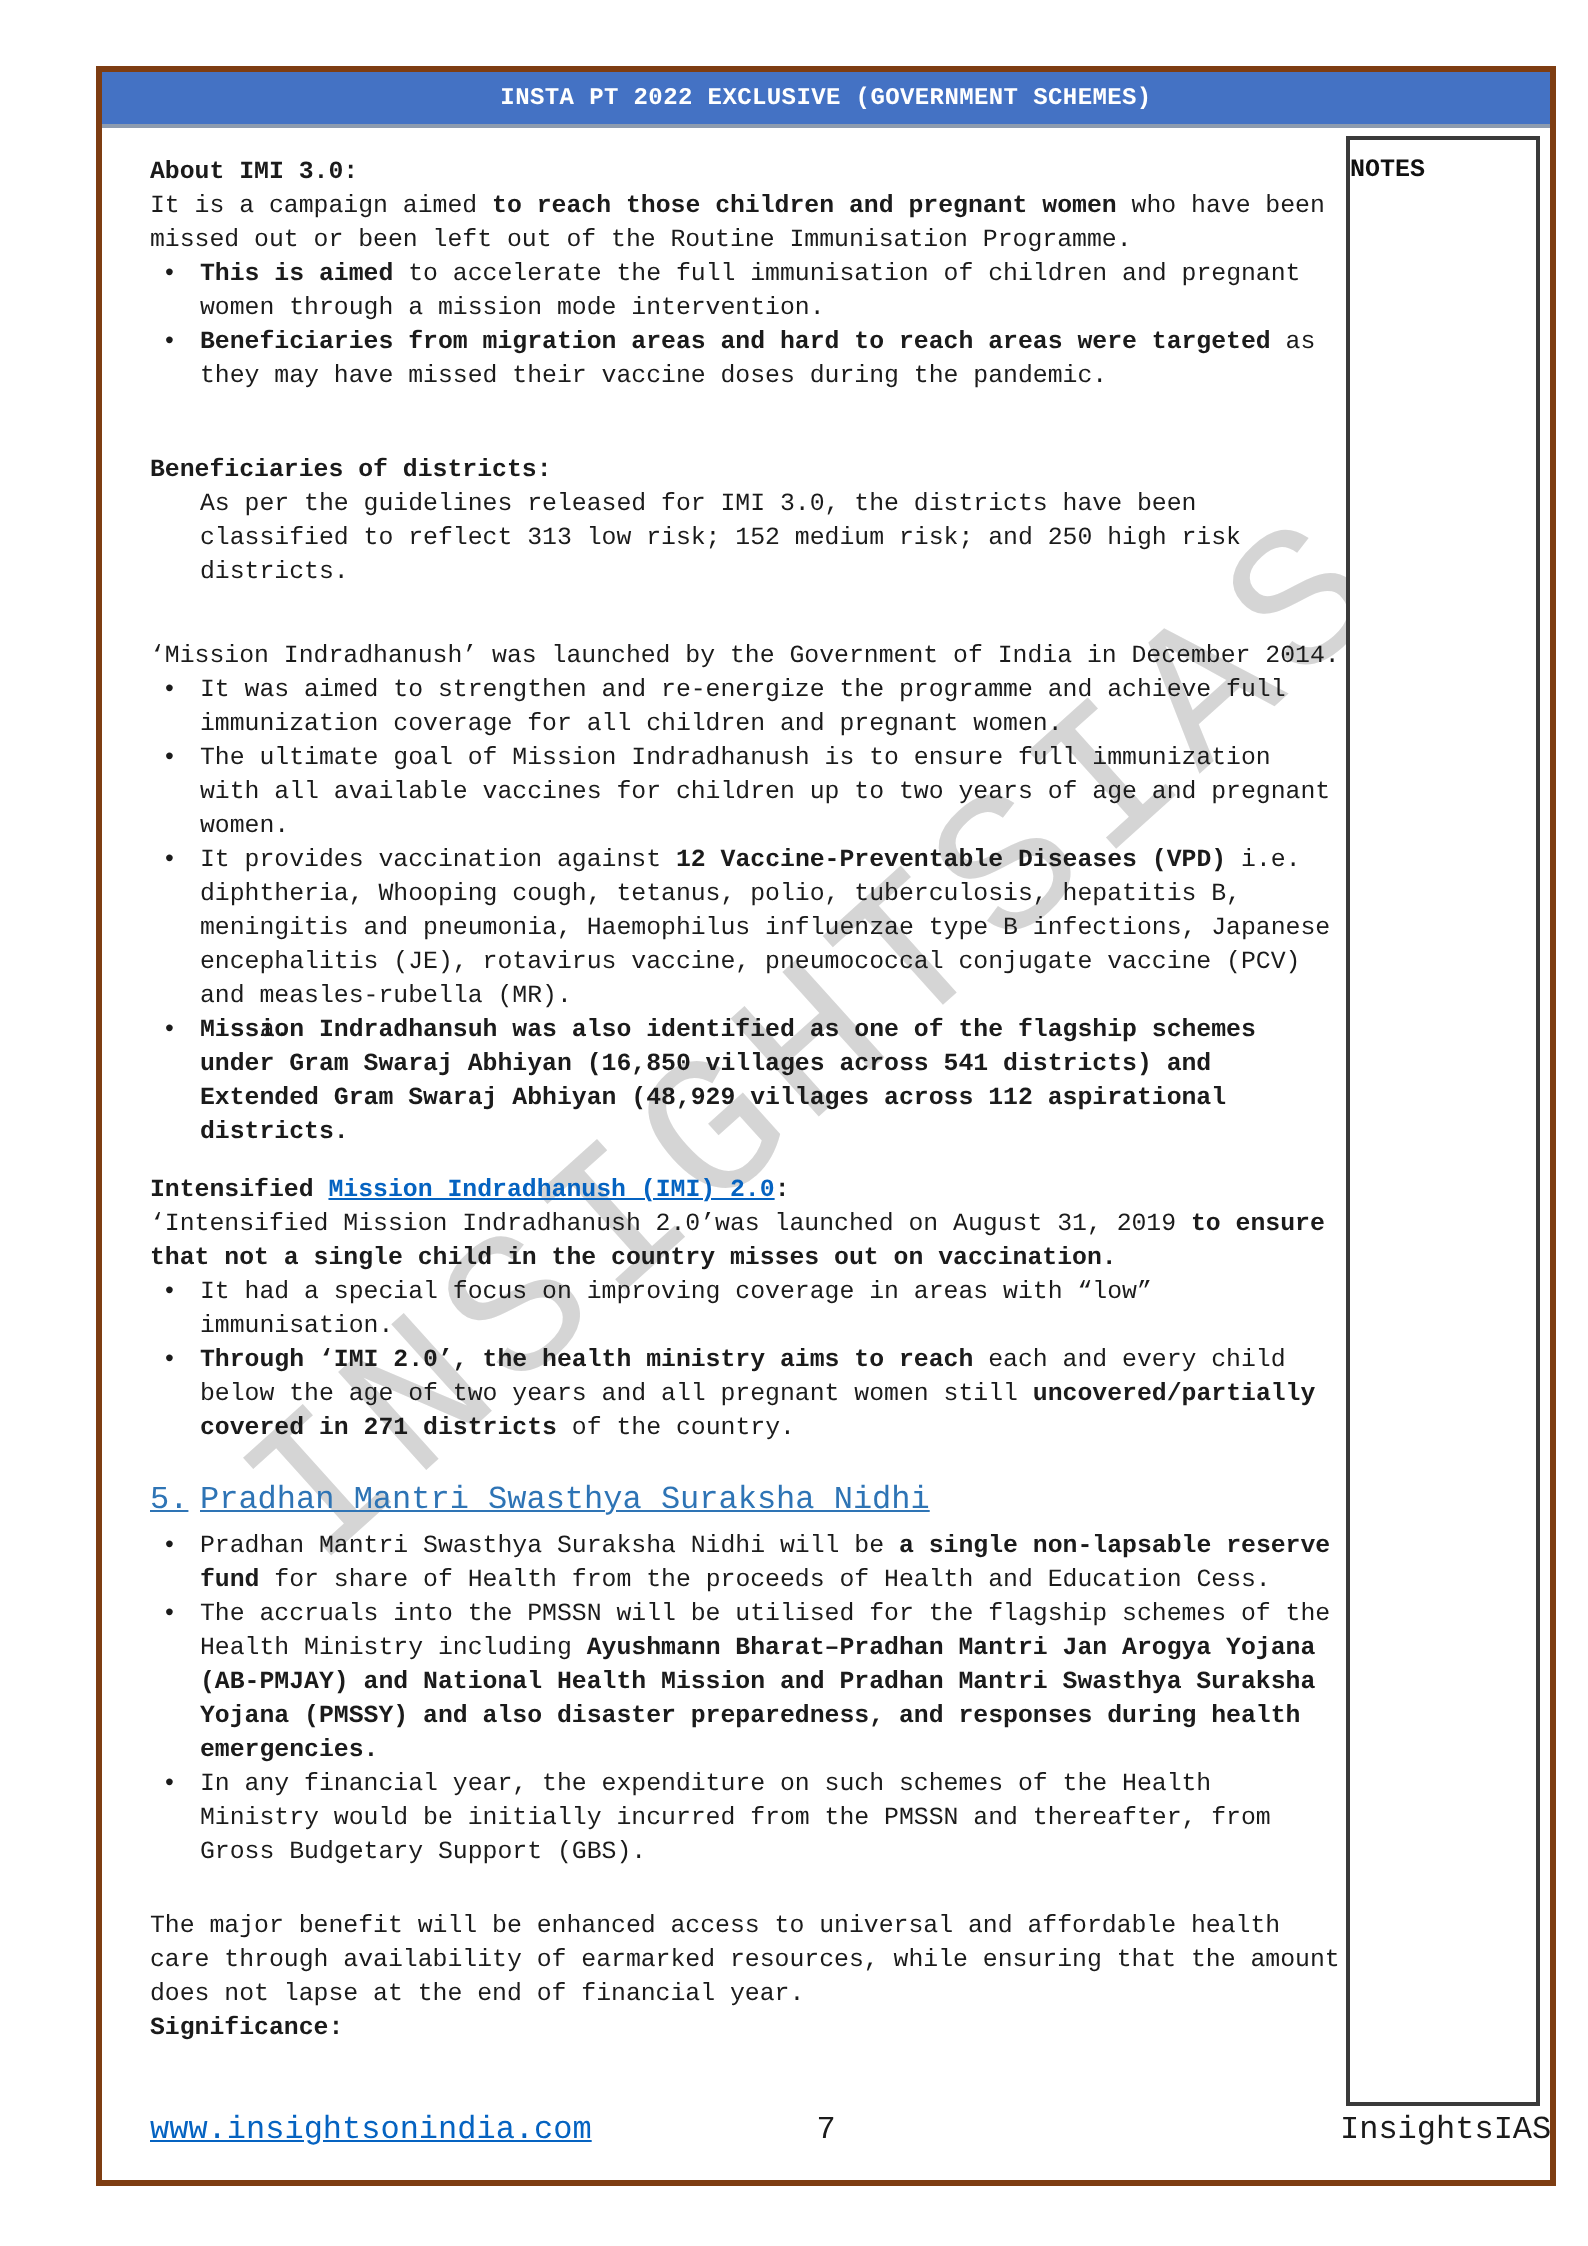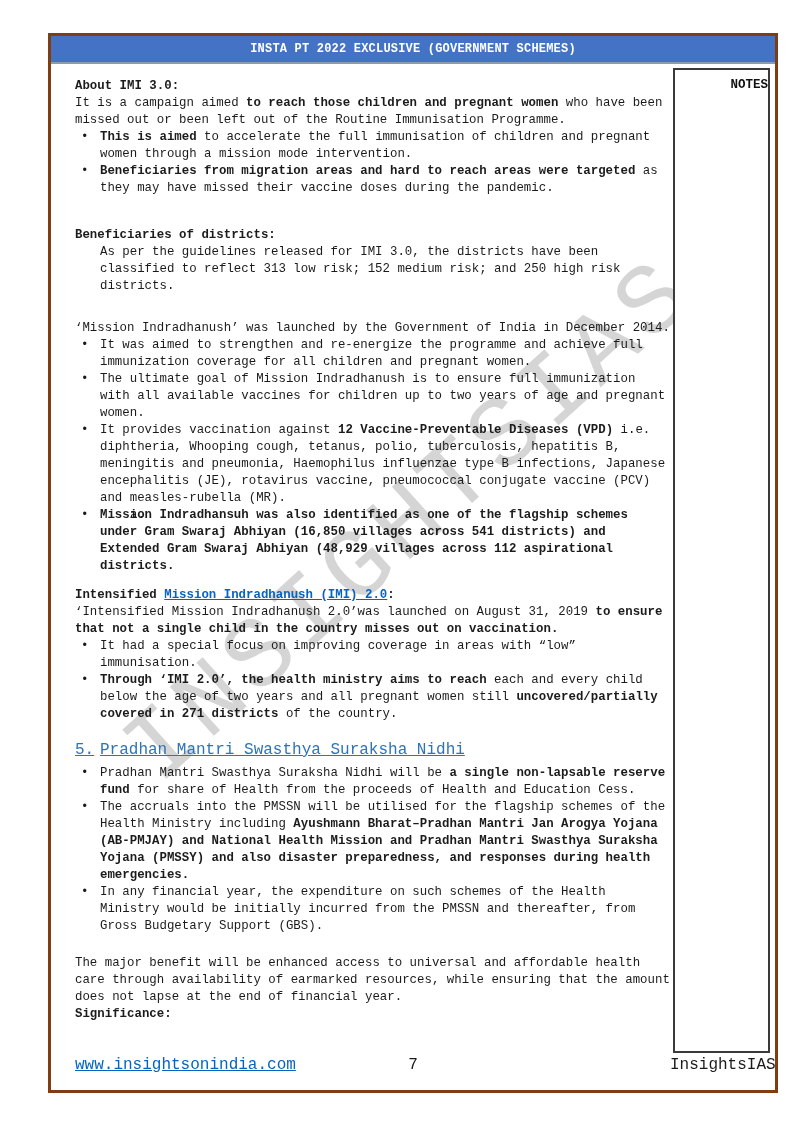--- a/index.html
+++ b/index.html
@@ -44,21 +44,21 @@
     font-size:16px;line-height:21px;color:var(--section-heading,#2E74B5);
     padding-left:25px;margin:3px 0 4px 0;
   }
   .section-heading .secnum{position:absolute;left:0;text-decoration:underline;}
   .section-heading .txt span{text-decoration:underline;}
   .notes-box{
     position:absolute;left:622px;top:32px;width:97px;height:985px;
     border:2px solid #3a3a3a;background:#ffffff;z-index:2;box-sizing:border-box;
   }
   .notes-label{
-    margin-top:8px;text-align:right;font-weight:700;font-size:12.5px;color:#111;
+    margin-top:8px;text-align:left;font-weight:700;font-size:12.5px;color:#111;
   }
   .footer{
     position:absolute;left:0;right:0;top:1020px;height:20px;z-index:2;font-size:16px;
   }
   .footer-link{
     position:absolute;left:24px;color:var(--hyperlink,#0563C1);
     text-decoration:underline;cursor:pointer;
   }
   .footer-page{position:absolute;left:0;right:0;text-align:center;color:#1b1b1b;}
   .footer-brand{position:absolute;left:619px;color:#1b1b1b;}

